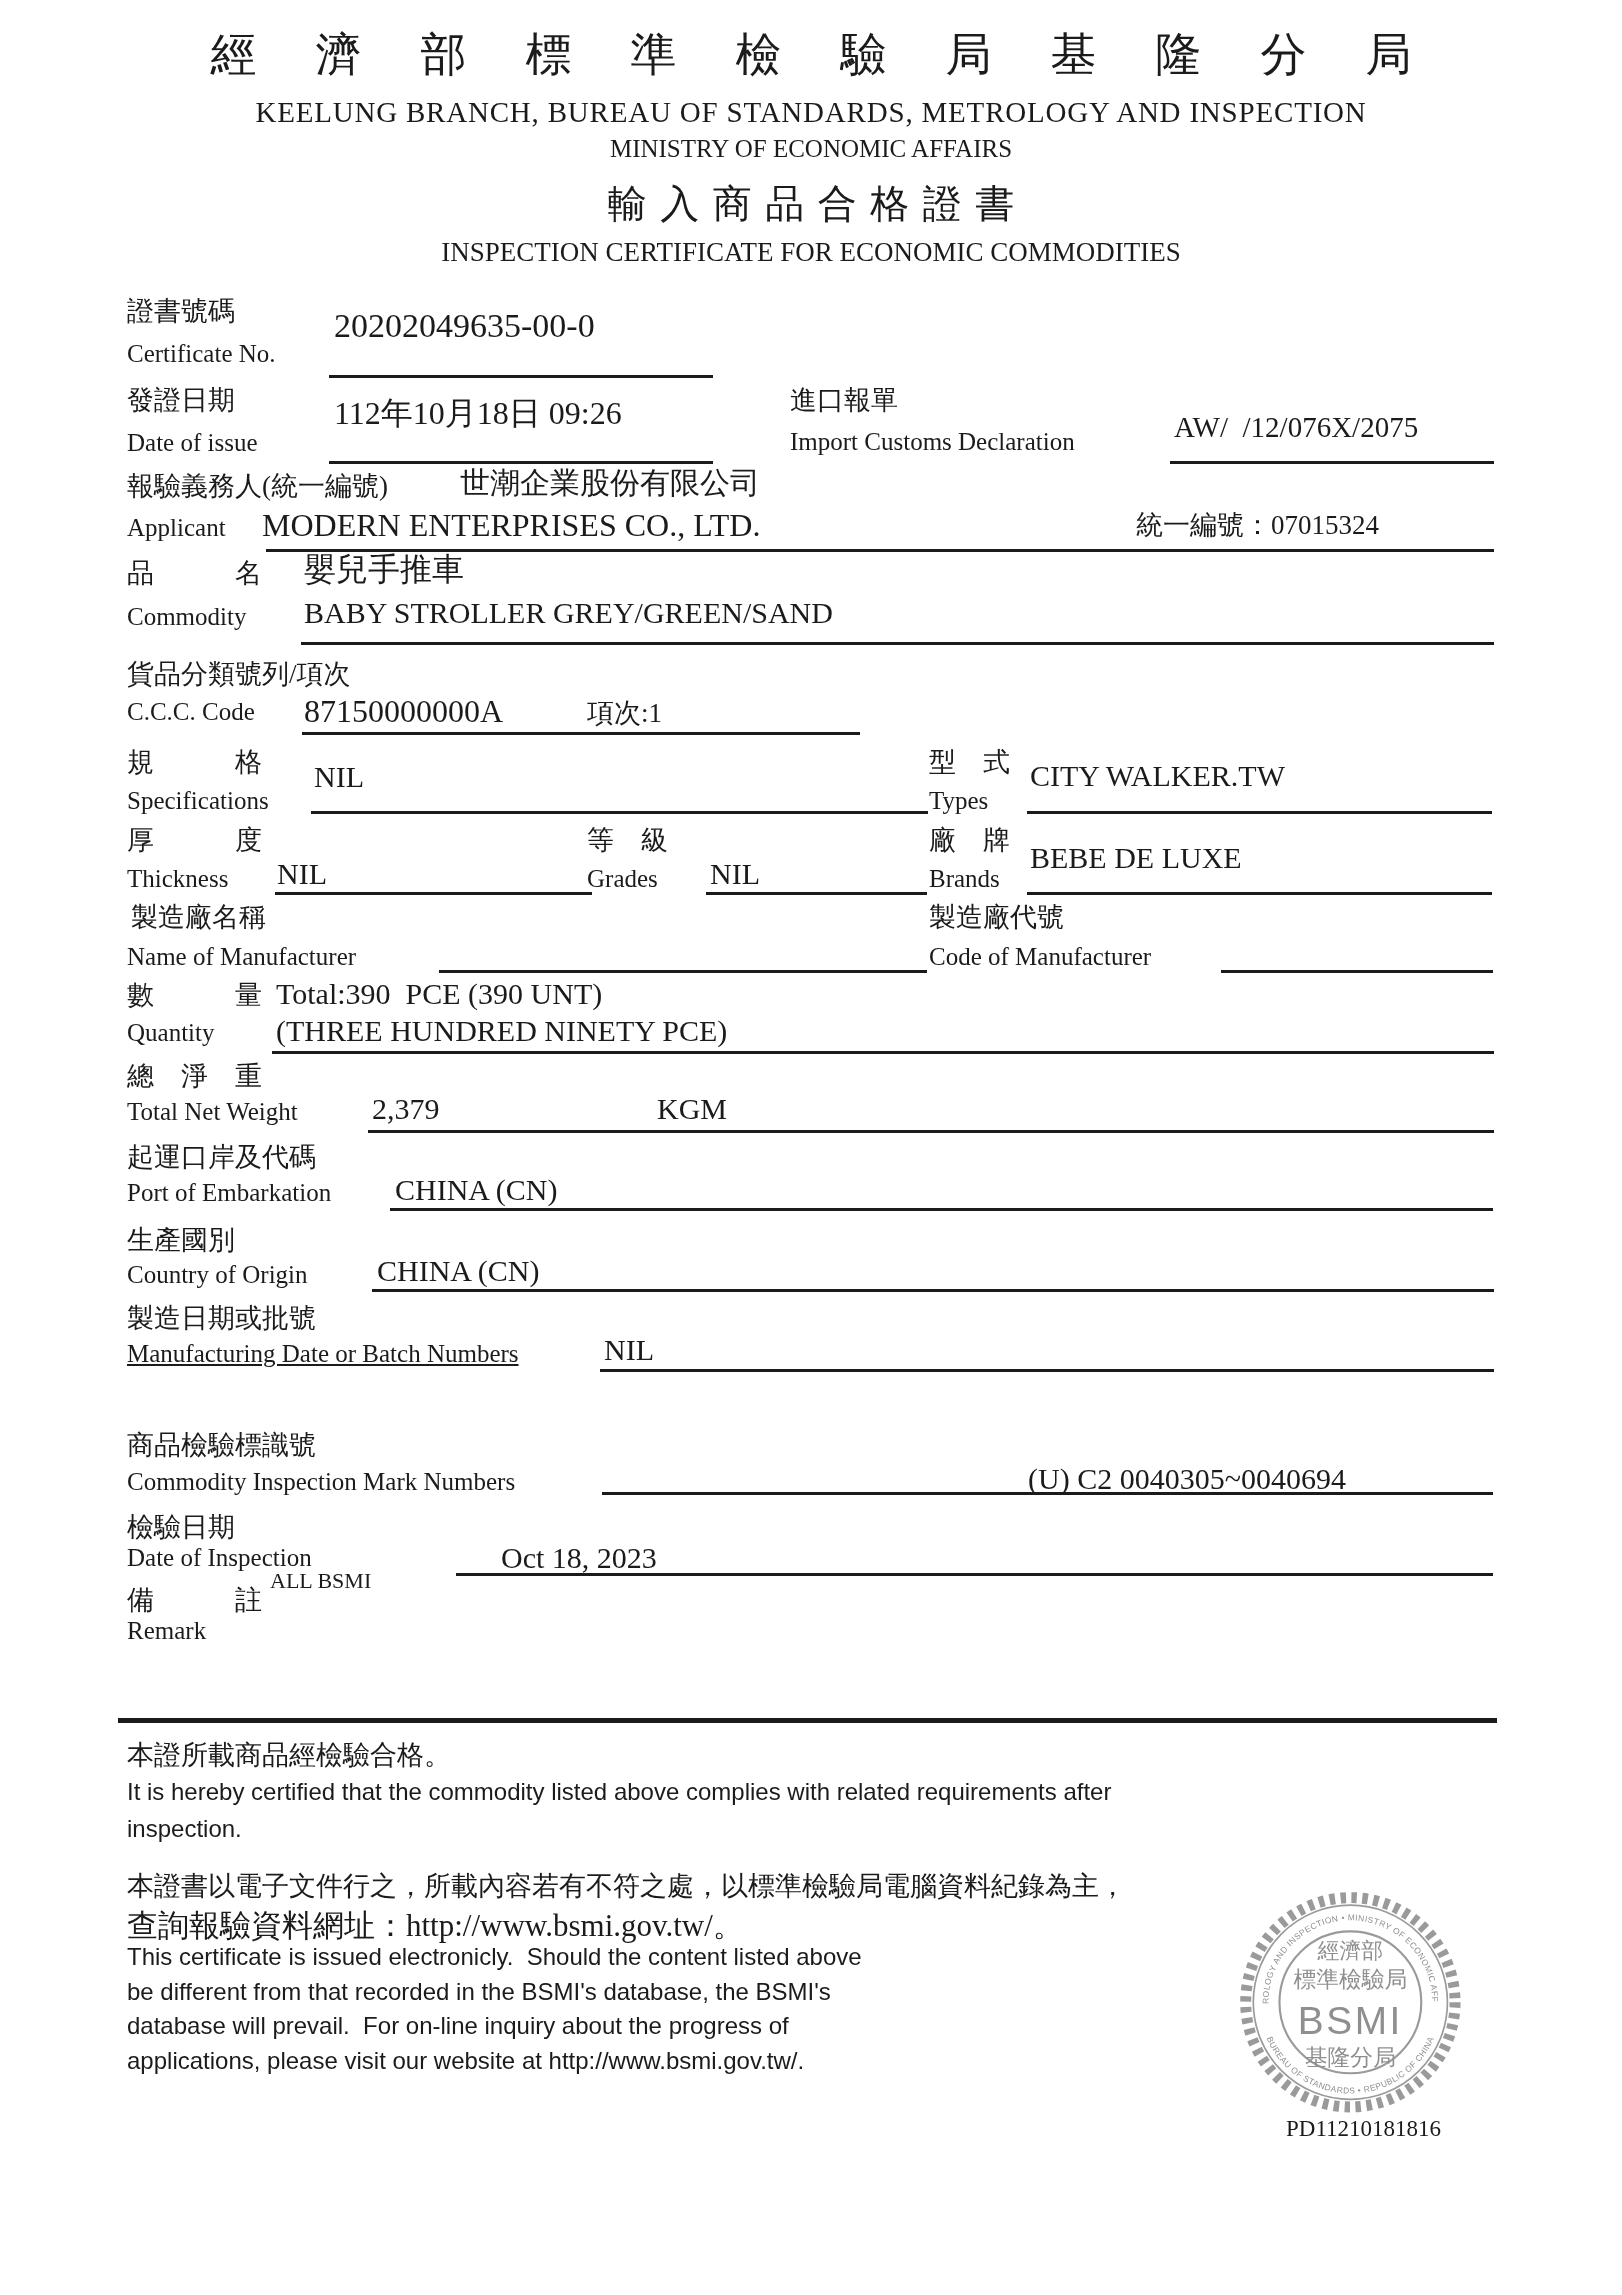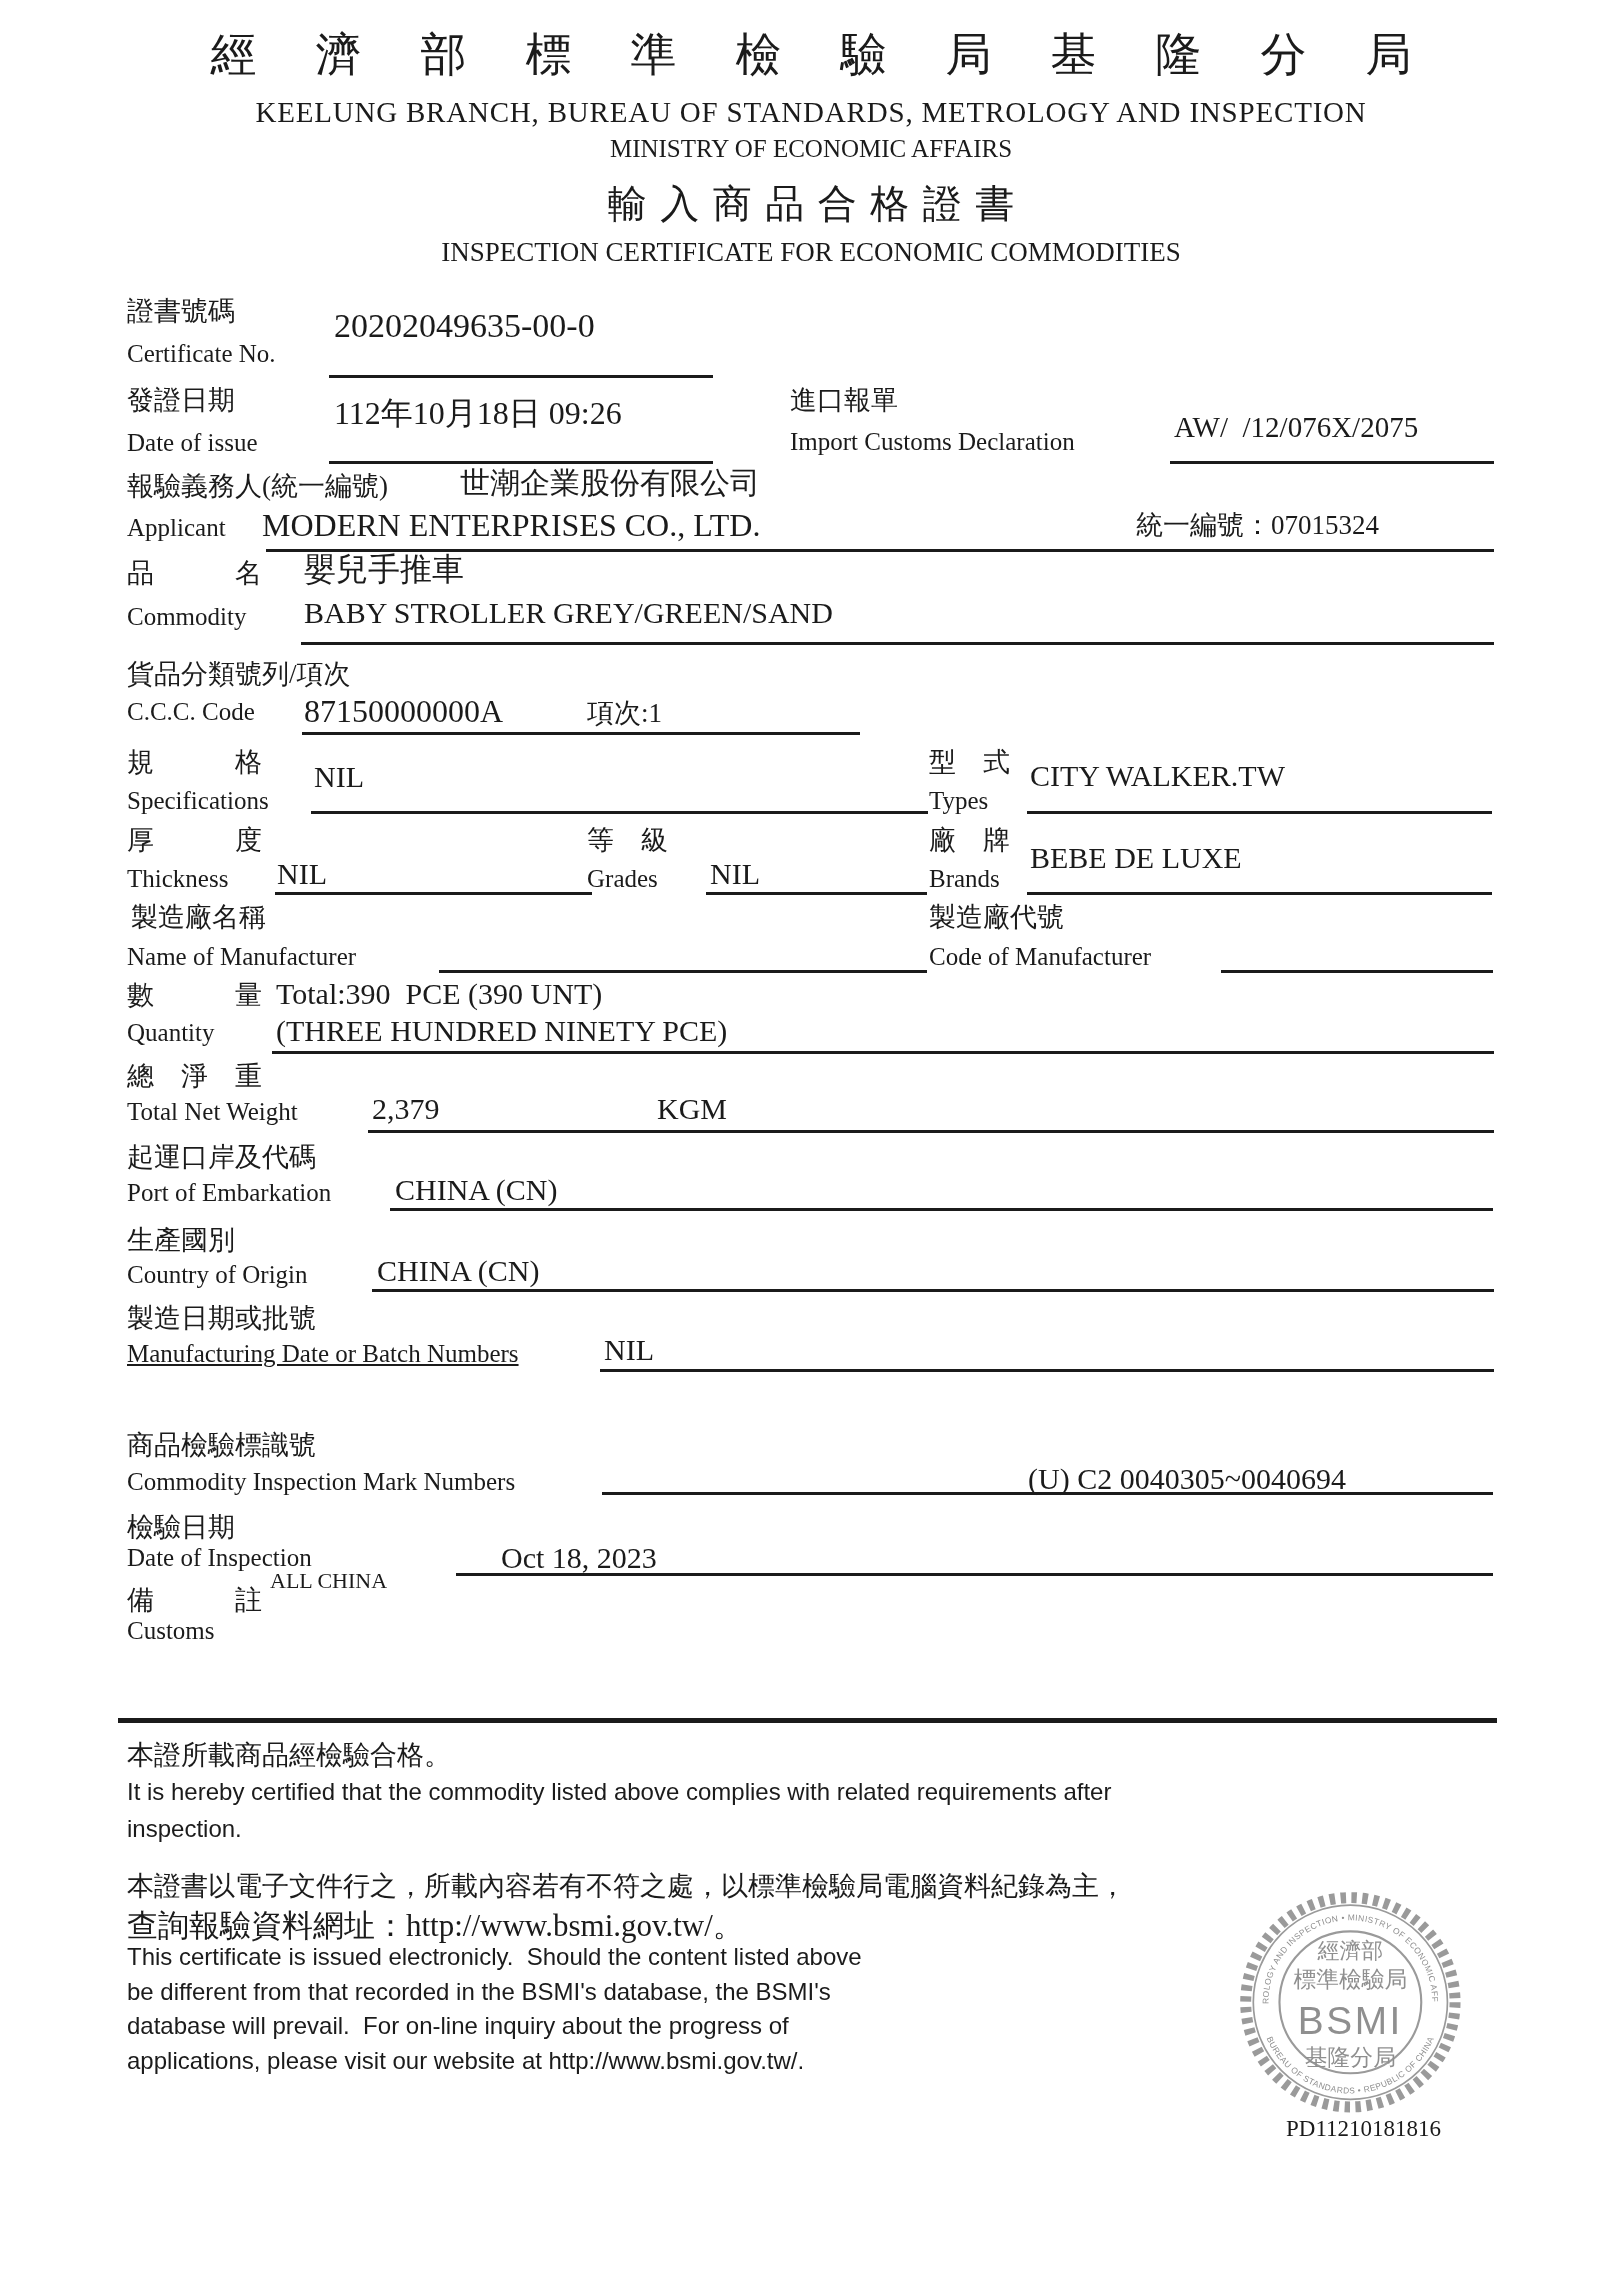--- a/index.html
+++ b/index.html
@@ -122,22 +122,22 @@
   <div class="abs sf" style="left:127px;top:1468px;font-size:25px;">Commodity Inspection Mark Numbers</div>
   <div class="abs sf" style="left:1028px;top:1462px;font-size:30px;">(U) C2 0040305~0040694</div>
   <div class="ln" style="left:602px;top:1492px;width:891px;"></div>
 
   <div class="abs sf" style="left:127px;top:1512px;font-size:27px;">檢驗日期</div>
   <div class="abs sf" style="left:127px;top:1544px;font-size:25px;">Date of Inspection</div>
   <div class="abs sf" style="left:494px;top:1541px;font-size:30px;margin-left:7px;">Oct 18, 2023</div>
   <div class="ln" style="left:456px;top:1573px;width:1037px;"></div>
 
   <div class="abs sf" style="left:127px;top:1585px;font-size:27px;">備　　　註</div>
-  <div class="abs sf" style="left:270px;top:1568px;font-size:22px;">ALL CHINA</div>
-  <div class="abs sf" style="left:127px;top:1617px;font-size:25px;">Customs</div>
+  <div class="abs sf" style="left:270px;top:1568px;font-size:22px;">ALL BSMI</div>
+  <div class="abs sf" style="left:127px;top:1617px;font-size:25px;">Remark</div>
 
   <div class="ln thick" style="left:118px;top:1718px;width:1379px;"></div>
 
   <div class="abs sf" style="left:127px;top:1740px;font-size:27px;">本證所載商品經檢驗合格。</div>
   <div class="abs mn" style="left:127px;top:1778px;font-size:24px;">It is hereby certified that the commodity listed above complies with related requirements after</div>
   <div class="abs mn" style="left:127px;top:1815px;font-size:24px;">inspection.</div>
 
   <div class="abs sf" style="left:127px;top:1871px;font-size:27px;">本證書以電子文件行之，所載內容若有不符之處，以標準檢驗局電腦資料紀錄為主，</div>
   <div class="abs sf" style="left:127px;top:1908px;font-size:31px;">查詢報驗資料網址：http://www.bsmi.gov.tw/。</div>
   <div class="abs mn" style="left:127px;top:1943px;font-size:24px;">This certificate is issued electronicly.  Should the content listed above</div>

